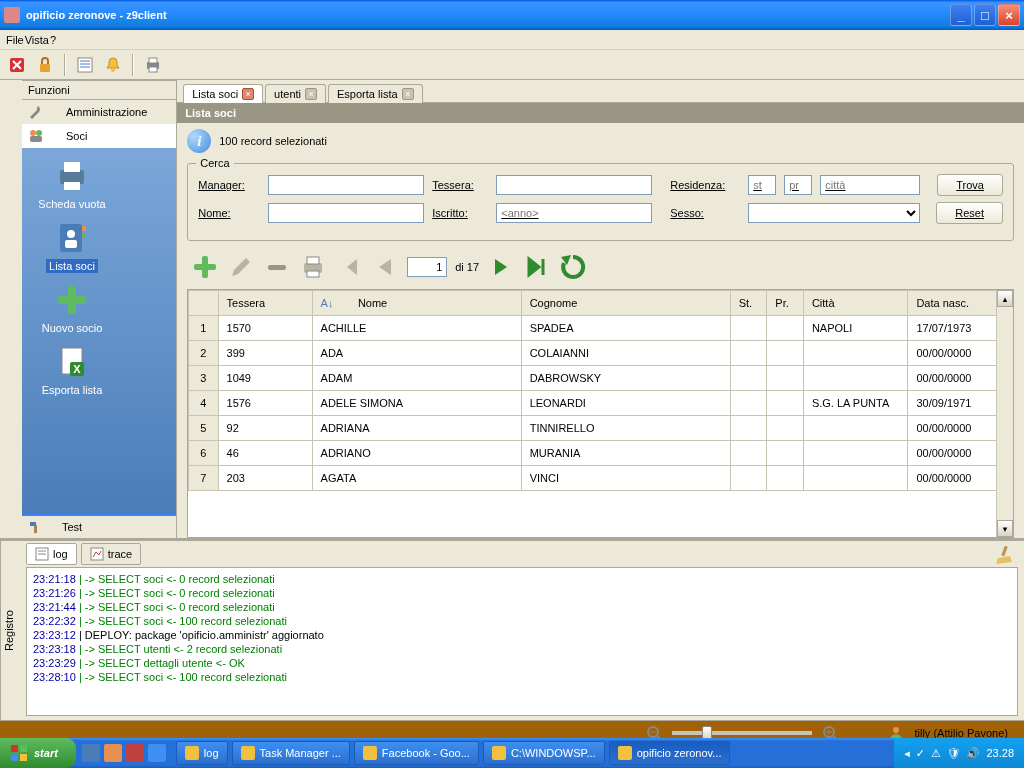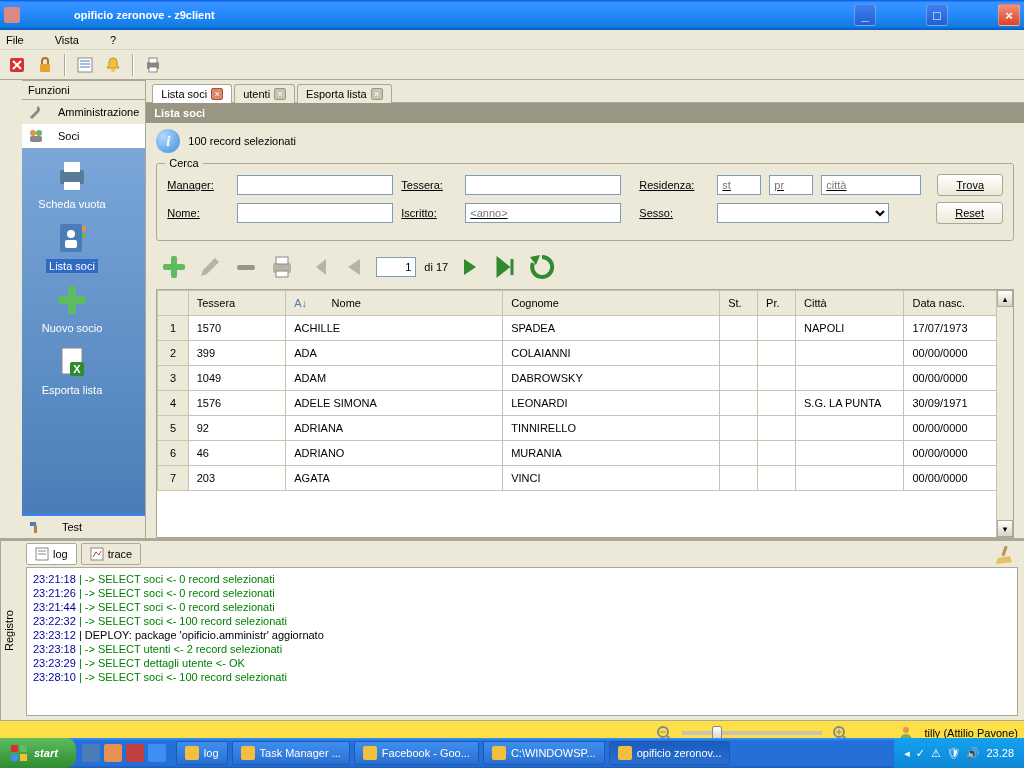--- a/index.html
+++ b/index.html
@@ -1,31 +1,31 @@
 <!DOCTYPE html>
 <html><head>
 <meta charset="utf-8">
 <style>
 * { box-sizing: border-box; margin: 0; padding: 0; font-family: Tahoma, sans-serif; font-size: 11px; }
 body { background: #ece9d8; width: 1024px; height: 768px; overflow: hidden; position: relative; }
-.titlebar { height: 30px; background: linear-gradient(to bottom, #0058e6 0%, #3a93ff 8%, #288cff 40%, #127de0 88%, #0857c5 100%); display: flex; align-items: center; padding: 0 4px; color: white; font-weight: bold; font-size: 13px; gap: 48px; }
+.titlebar { height: 30px; background: linear-gradient(to bottom, #0058e6 0%, #3a93ff 8%, #288cff 40%, #127de0 88%, #0857c5 100%); display: flex; align-items: center; padding: 0 4px; color: white; font-weight: bold; font-size: 13px; }
 .titlebar .icon { width: 16px; height: 16px; background: #d88; margin-right: 6px; border-radius: 2px; }
 .titlebar .spacer { flex: 1; }
 .winbtn { width: 22px; height: 22px; margin-left: 2px; border-radius: 3px; display: flex; align-items: center; justify-content: center; font-weight: bold; font-size: 13px; color: white; border: 1px solid rgba(255,255,255,0.3); }
 .winbtn.min, .winbtn.max { background: linear-gradient(to bottom,#3c81f3,#2060d0); }
 .winbtn.close { background: linear-gradient(to bottom,#f1907b,#d8432a); }
-.menubar { height: 20px; background: #ece9d8; display: flex; align-items: center; padding: 0 6px; gap: 31px; border-bottom: 1px solid #d6d2c2; }
+.menubar { height: 20px; background: #ece9d8; display: flex; align-items: center; padding: 0 6px; gap: 1px; border-bottom: 1px solid #d6d2c2; }
 .toolbar { height: 30px; background: #ece9d8; display: flex; align-items: center; padding: 0 6px; gap: 6px; border-bottom: 1px solid #aca899; }
 .tbbtn { width: 22px; height: 22px; display: flex; align-items: center; justify-content: center; }
 .tbsep { width: 2px; height: 22px; border-left: 1px solid #aca899; border-right: 1px solid #fff; margin: 0 2px; }
 svg { display: block; }
 .maincols { display: flex; height: 458px; padding-left: 22px; }
 .leftpanel { width: 196px; background: #ece9d8; border-right: 1px solid #aca899; display: flex; flex-direction: column; }
 .lp-head { background: #ece9d8; border: 1px solid #aca899; border-left: none; border-right: none; padding: 3px 6px; font-size: 11px; }
-.lp-row { display: flex; align-items: center; padding: 4px 6px; gap: 14px; }
+.lp-row { display: flex; align-items: center; padding: 4px 6px; gap: 22px; }
 .lp-row.sel { background: #fff; }
 .lp-iconarea { flex: 1; background: linear-gradient(to bottom,#7ba7d9,#4a7db8); padding: 8px; display: flex; flex-wrap: wrap; align-content: flex-start; gap: 8px; }
 .lp-iconitem { width: 84px; text-align: center; color: white; font-size: 11px; }
 .lp-iconitem .ic { width: 40px; height: 40px; margin: 0 auto 2px; display: flex; align-items: center; justify-content: center; }
 .lp-iconitem.sel span { background: #316ac5; color: white; padding: 1px 3px; }
 .lp-foot { padding: 4px 6px; display: flex; align-items: center; gap: 20px; border-top: 2px solid #3b82f6; }
 .rightpanel { flex: 1; background: #ece9d8; display: flex; flex-direction: column; }
 .tabstrip { height: 22px; background: #ece9d8; display: flex; align-items: flex-end; padding-left: 6px; }
 .tab { border: 1px solid #aca899; border-bottom: none; padding: 3px 8px; margin-right: 2px; background: #ece9d8; border-radius: 3px 3px 0 0; display: flex; align-items: center; gap: 4px; position: relative; top: 1px; }
 .tab.active { background: #fff; z-index: 2; }
@@ -33,21 +33,21 @@
 .tab .x.gray { background: #c8c4b4; border-color: #9a9684; }
 .contentarea { flex: 1; background: #ece9d8; border-top: 1px solid #aca899; padding: 0; display: flex; flex-direction: column; }
 .panelhdr { background: #9a9684; color: white; font-weight: bold; padding: 4px 8px; }
 .infobar { display: flex; align-items: center; padding: 6px 10px; gap: 8px; }
 .infoicon { width: 24px; height: 24px; border-radius: 50%; background: radial-gradient(circle at 30% 30%, #b3d9ff, #3e8fd9); display: flex; align-items: center; justify-content: center; color: white; font-weight: bold; font-style: italic; font-size: 15px; font-family: Georgia, serif; }
 .cerca { margin: 4px 10px; border: 1px solid #aca899; border-radius: 3px; padding: 10px; position: relative; text-decoration: underline; }
 .cerca-lbl { position: absolute; top: -7px; left: 8px; background: #ece9d8; padding: 0 4px; }
 .cerca-row { display: flex; align-items: center; gap: 8px; margin-bottom: 6px; }
 .cerca-row label { width: 62px; }
 .cerca input, .cerca select { border: 1px solid #7f9db9; padding: 2px 4px; height: 20px; background: white; }
-.cerca input.sm { width: 44px; }
+.cerca input.sm { width: 28px; }
 .btn { background: linear-gradient(to bottom,#fff,#ece9d8); border: 1px solid #aca899; border-radius: 3px; padding: 4px 18px; }
 .tblbar { display: flex; align-items: center; gap: 8px; padding: 8px 14px; }
 .tblbar .bic { width: 28px; height: 28px; display: flex; align-items: center; justify-content: center; }
 .pginput { width: 40px; border: 1px solid #7f9db9; text-align: right; padding: 2px 4px; height: 20px; }
 .datagrid { margin: 0 10px; border: 1px solid #aca899; background: white; flex: 1; overflow: hidden; position: relative; }
 table { border-collapse: collapse; width: 100%; }
 th, td { border: 1px solid #c8c4b4; padding: 6px 8px; text-align: left; font-size: 11px; }
 th { background: #ece9d8; font-weight: normal; }
 td.rownum { background: #ece9d8; text-align: center; width: 28px; }
 .scrolltrack { position: absolute; right: 0; top: 0; bottom: 0; width: 17px; background: #ece9d8; border-left: 1px solid #c8c4b4; }
@@ -55,21 +55,21 @@
 .logpanel { height: 182px; border-top: 3px solid #aca899; background: #ece9d8; display: flex; }
 .logside { width: 20px; background: #ece9d8; border-right: 1px solid #aca899; writing-mode: vertical-rl; transform: rotate(180deg); text-align: center; padding: 4px 2px; }
 .logmain { flex: 1; display: flex; flex-direction: column; }
 .logtabs { height: 26px; display: flex; align-items: center; padding: 3px 6px; gap: 4px; }
 .logtab { border: 1px solid #aca899; padding: 3px 8px; background: #ece9d8; display: flex; align-items: center; gap: 4px; border-radius: 2px; }
 .logtab.active { background: #fff; }
 .logtext { flex: 1; background: white; border: 1px solid #aca899; margin: 0 6px 4px 6px; padding: 4px 6px; overflow: auto; font-family: Tahoma; font-size: 11px; line-height: 14px; }
 .logtext .g { color: #008000; }
 .logtext .k { color: #000; }
 .logtext .ts { color: #0000a0; }
-.statusbar { height: 24px; background: #fde047; border-top: 1px solid #aca899; display: flex; align-items: center; padding: 0 6px; gap: 10px; text-align: center; }
+.statusbar { height: 24px; background: #a16207; border-top: 1px solid #aca899; display: flex; align-items: center; padding: 0 16px; gap: 10px; text-align: center; }
 .slider { width: 140px; height: 4px; background: #c8c4b4; position: relative; }
 .slider .thumb { position: absolute; left: 30px; top: -5px; width: 10px; height: 14px; background: linear-gradient(to bottom,#fff,#d8d4c4); border: 1px solid #888; border-radius: 2px; }
 .taskbar { position: absolute; bottom: 0; left: 0; right: 0; height: 30px; background: linear-gradient(to bottom,#3a93ff 0%, #2470d8 10%, #2470d8 90%, #1a5cbf 100%); display: flex; align-items: center; }
 .startbtn { height: 30px; background: linear-gradient(to bottom,#5fbb5f,#2e8b2e); color: white; font-weight: bold; font-style: italic; padding: 0 18px 0 10px; display: flex; align-items: center; gap: 6px; border-radius: 0 10px 10px 0; font-size: 14px; }
 .tbitem { height: 24px; background: linear-gradient(to bottom,#3e8fef,#2a6fd0); border: 1px solid #1b5bb3; margin-left: 4px; padding: 0 8px; color: white; display: flex; align-items: center; gap: 5px; border-radius: 2px; max-width: 150px; overflow: hidden; white-space: nowrap; }
 .tbitem.active { background: linear-gradient(to bottom,#1a5cbf,#2a6fd0); }
 .systray { margin-left: auto; height: 30px; background: linear-gradient(to bottom,#14a1f0,#0d87d4); display: flex; align-items: center; padding: 0 10px; gap: 6px; color: white; }
 .ql { display: flex; align-items: center; gap: 4px; padding: 0 6px; }
 .ql div { width: 18px; height: 18px; border-radius: 2px; }
 .broom { width: 20px; height: 20px; position: absolute; right: 10px; top: 3px; }

